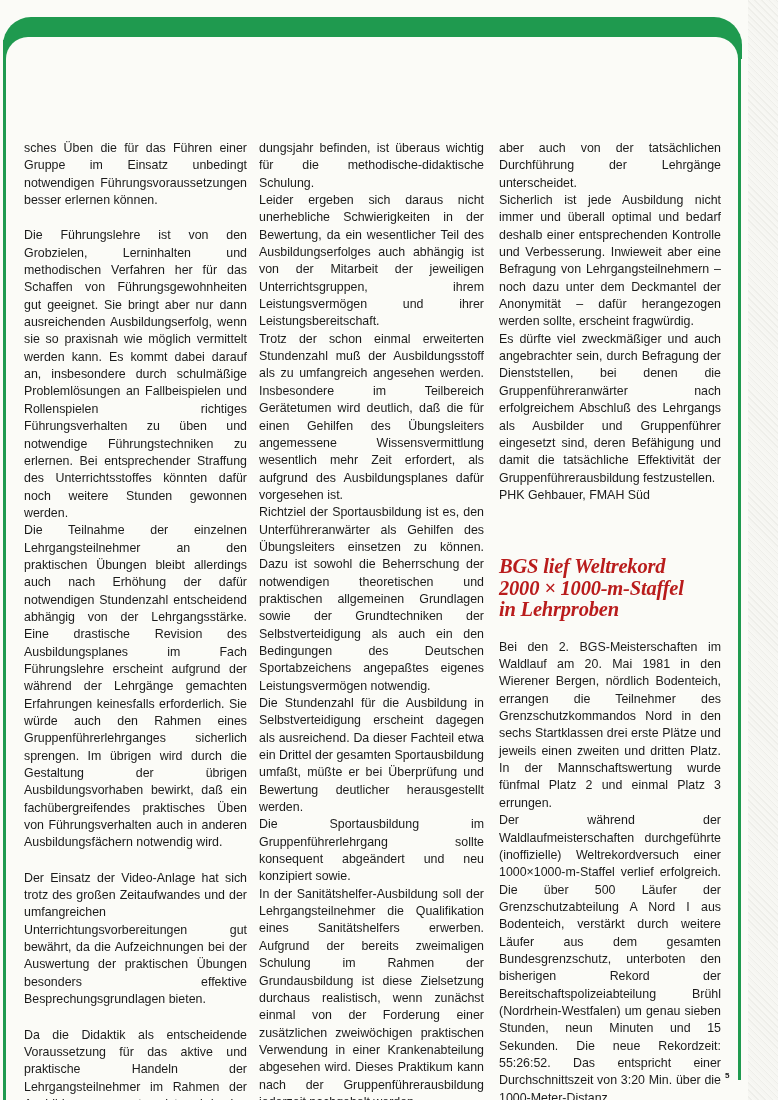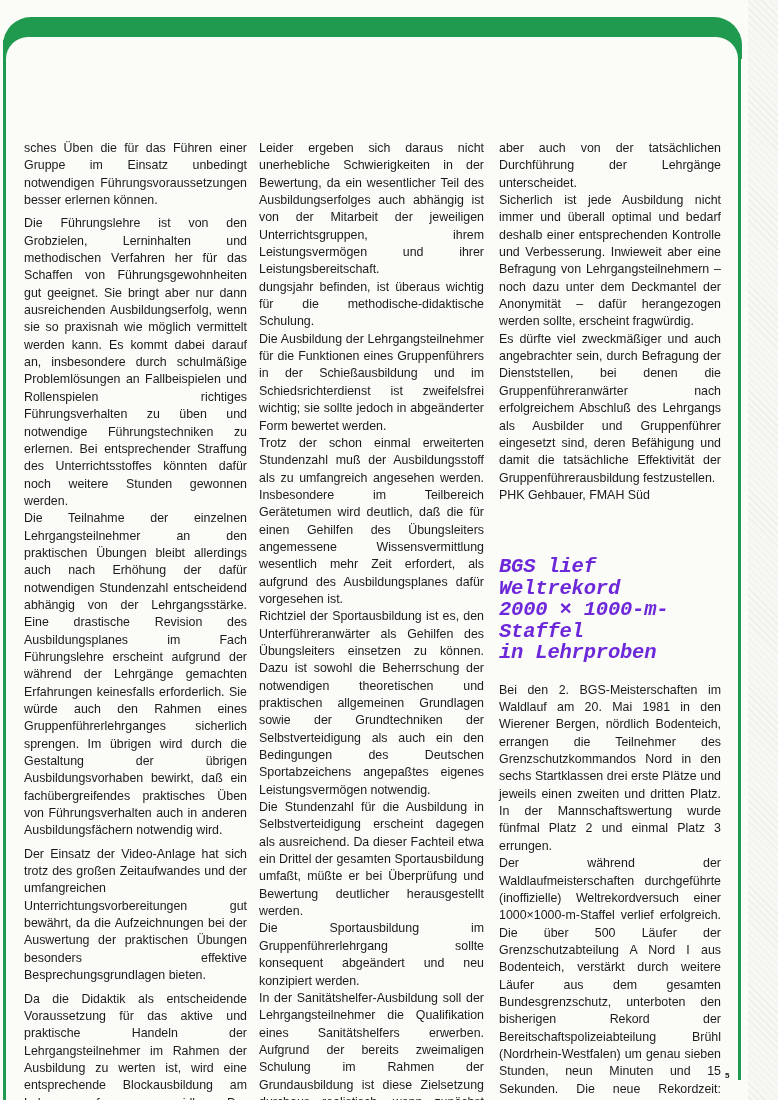--- a/index.html
+++ b/index.html
@@ -31,31 +31,31 @@
   .frame-right {
     position: absolute; left: 738px; top: 40px; width: 3px; height: 1040px;
     background: #1f9a4f;
   }
   .col {
     position: absolute; top: 140px;
     font-size: 12.4px; line-height: 17.35px;
     text-align: justify; hyphens: manual;
   }
   .col p { margin: 0; }
-  .col p.gap { margin-top: 6px; }
+  .col p.gap { margin-top: 18px; }
   #col1 { left: 24px; width: 223px; }
   #col2 { left: 259px; width: 225px; }
   #col3 { left: 499px; width: 222px; }
   .signature { }
   .headline {
     margin: 52px 0 18px 0;
-    font-family: Liberation Mono, monospace;
+    font-family: Liberation Serif, serif;
     font-weight: bold; font-style: italic;
     font-size: 20.5px; line-height: 21.5px;
-    color: #6d28d9; letter-spacing: -0.2px;
+    color: #b91c1c; letter-spacing: -0.2px;
     text-align: left;
   }
   .headline span { display: block; }
   .page-number {
     position: absolute; left: 725px; top: 1071px;
     font-size: 8px; font-weight: bold; color: #222;
   }
 </style>
 </head>
 <body>
@@ -70,27 +70,26 @@
 <div class="col" id="col1">
   <p>sches Üben die für das Führen einer Gruppe im Einsatz unbedingt notwendigen Führungsvoraussetzungen besser erlernen können.</p>
   <p class="gap">Die Führungslehre ist von den Grobzielen, Lerninhalten und methodischen Verfahren her für das Schaffen von Führungsgewohnheiten gut geeignet. Sie bringt aber nur dann ausreichenden Ausbildungserfolg, wenn sie so praxisnah wie möglich vermittelt werden kann. Es kommt dabei darauf an, insbesondere durch schulmäßige Problemlösungen an Fallbeispielen und Rollenspielen richtiges Führungsverhalten zu üben und notwendige Führungstechniken zu erlernen. Bei entsprechender Straffung des Unterrichtsstoffes könnten dafür noch weitere Stunden gewonnen werden.</p>
   <p>Die Teilnahme der einzelnen Lehrgangsteilnehmer an den praktischen Übungen bleibt allerdings auch nach Erhöhung der dafür notwendigen Stundenzahl entscheidend abhängig von der Lehrgangsstärke. Eine drastische Revision des Ausbildungsplanes im Fach Führungslehre erscheint aufgrund der während der Lehrgänge gemachten Erfahrungen keinesfalls erforderlich. Sie würde auch den Rahmen eines Gruppenführerlehrganges sicherlich sprengen. Im übrigen wird durch die Gestaltung der übrigen Ausbildungsvorhaben bewirkt, daß ein fachübergreifendes praktisches Üben von Führungsverhalten auch in anderen Ausbildungsfächern notwendig wird.</p>
   <p class="gap">Der Einsatz der Video-Anlage hat sich trotz des großen Zeitaufwandes und der umfangreichen Unterrichtungsvorbereitungen gut bewährt, da die Aufzeichnungen bei der Auswertung der praktischen Übungen besonders effektive Besprechungsgrundlagen bieten.</p>
   <p class="gap">Da die Didaktik als entscheidende Voraussetzung für das aktive und praktische Handeln der Lehrgangsteilnehmer im Rahmen der Ausbildung zu werten ist, wird eine entsprechende Blockausbildung am Lehrgangsanfang unvermeidbar. Der Ausbildungsstoff läßt sich auch ohne Schwierigkeiten an den Ausbildungsbeginn stellen. Es kommt vor allem darauf an, daß die Lehrgangsteilnehmer möglichst viele Lehrproben ablegen, um durch zunehmende praktische Erfahrungen die nötige Sicherheit bei der Anlage und methodischen Durchführung von Ausbildungsvorhaben zu erlangen.</p>
 
 </div>
 
 <div class="col" id="col2">
+  <p>dungsjahr befinden, ist überaus wichtig für die methodische-didaktische Schulung.</p>
   <p>Leider ergeben sich daraus nicht unerhebliche Schwierigkeiten in der Bewertung, da ein wesentlicher Teil des Ausbildungserfolges auch abhängig ist von der Mitarbeit der jeweiligen Unterrichtsgruppen, ihrem Leistungsvermögen und ihrer Leistungsbereitschaft.</p>
-  <p>dungsjahr befinden, ist überaus wichtig für die methodische-didaktische Schulung.</p>
-  <p>Die Ausbildung der Lehrgangsteilnehmer für die Funktionen eines Gruppenführers in der Schießausbildung und im Schiedsrichterdienst ist zweifelsfrei wichtig; sie sollte jedoch in abgeänderter Form bewertet werden.</p>
   <p>Trotz der schon einmal erweiterten Stundenzahl muß der Ausbildungsstoff als zu umfangreich angesehen werden. Insbesondere im Teilbereich Gerätetumen wird deutlich, daß die für einen Gehilfen des Übungsleiters angemessene Wissensvermittlung wesentlich mehr Zeit erfordert, als aufgrund des Ausbildungsplanes dafür vorgesehen ist.</p>
   <p>Richtziel der Sportausbildung ist es, den Unterführeranwärter als Gehilfen des Übungsleiters einsetzen zu können. Dazu ist sowohl die Beherrschung der notwendigen theoretischen und praktischen allgemeinen Grundlagen sowie der Grundtechniken der Selbstverteidigung als auch ein den Bedingungen des Deutschen Sportabzeichens angepaßtes eigenes Leistungsvermögen notwendig.</p>
   <p>Die Stundenzahl für die Ausbildung in Selbstverteidigung erscheint dagegen als ausreichend. Da dieser Fachteil etwa ein Drittel der gesamten Sportausbildung umfaßt, müßte er bei Überprüfung und Bewertung deutlicher herausgestellt werden.</p>
-  <p>Die Sportausbildung im Gruppenführerlehrgang sollte konsequent abgeändert und neu konzipiert werden.</p>
+  <p>Die Sportausbildung im Gruppenführerlehrgang sollte konsequent abgeändert und neu konzipiert sowie.</p>
   <p>In der Sanitätshelfer-Ausbildung soll der Lehrgangsteilnehmer die Qualifikation eines Sanitätshelfers erwerben. Aufgrund der bereits zweimaligen Schulung im Rahmen der Grundausbildung ist diese Zielsetzung durchaus realistisch, wenn zunächst einmal von der Forderung einer zusätzlichen zweiwöchigen praktischen Verwendung in einer Krankenabteilung abgesehen wird. Dieses Praktikum kann nach der Gruppenführerausbildung jederzeit nachgeholt werden.</p>
 
 </div>
 
 <div class="col" id="col3">
   <p>aber auch von der tatsächlichen Durchführung der Lehrgänge unterscheidet.</p>
   <p>Sicherlich ist jede Ausbildung nicht immer und überall optimal und bedarf deshalb einer entsprechenden Kontrolle und Verbesserung. Inwieweit aber eine Befragung von Lehrgangsteilnehmern – noch dazu unter dem Deckmantel der Anonymität – dafür herangezogen werden sollte, erscheint fragwürdig.</p>
   <p>Es dürfte viel zweckmäßiger und auch angebrachter sein, durch Befragung der Dienststellen, bei denen die Gruppenführeranwärter nach erfolgreichem Abschluß des Lehrgangs als Ausbilder und Gruppenführer eingesetzt sind, deren Befähigung und damit die tatsächliche Effektivität der Gruppenführerausbildung festzustellen.</p>
   <p class="signature">PHK Gehbauer, FMAH Süd</p>
 

